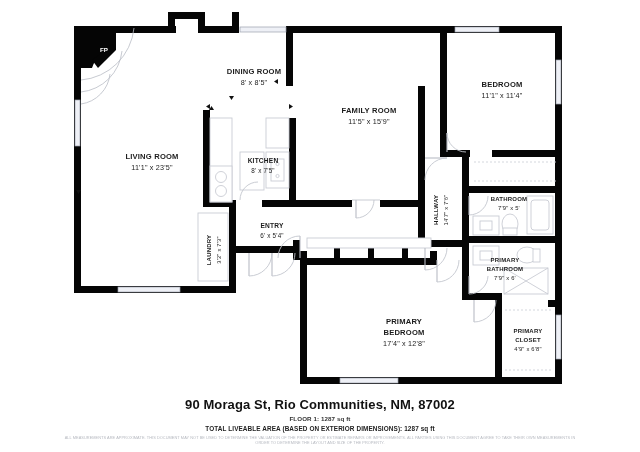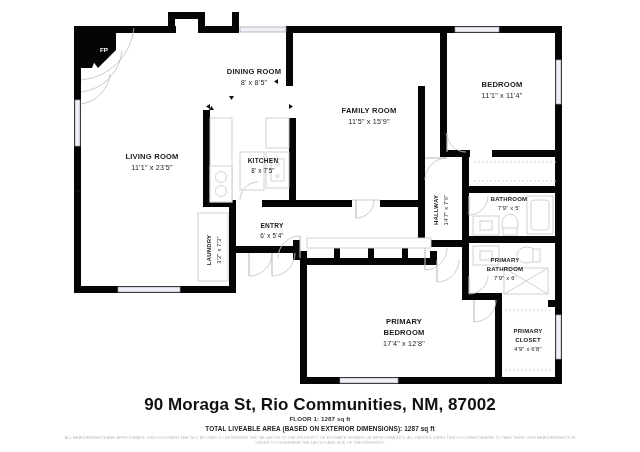--- a/index.html
+++ b/index.html
@@ -62,21 +62,21 @@
   }
 
   #caption {
     position: absolute;
     left: 0;
     top: 398px;
     width: 640px;
     text-align: center;
   }
   #address {
-    font-size: 17px;
+    font-size: 13px;
     font-weight: 700;
     color: #111111;
     letter-spacing: 0.1px;
     line-height: 14px;
     margin: 0;
   }
   #floor-line {
     font-size: 6.2px;
     font-weight: 700;
     color: #333333;

